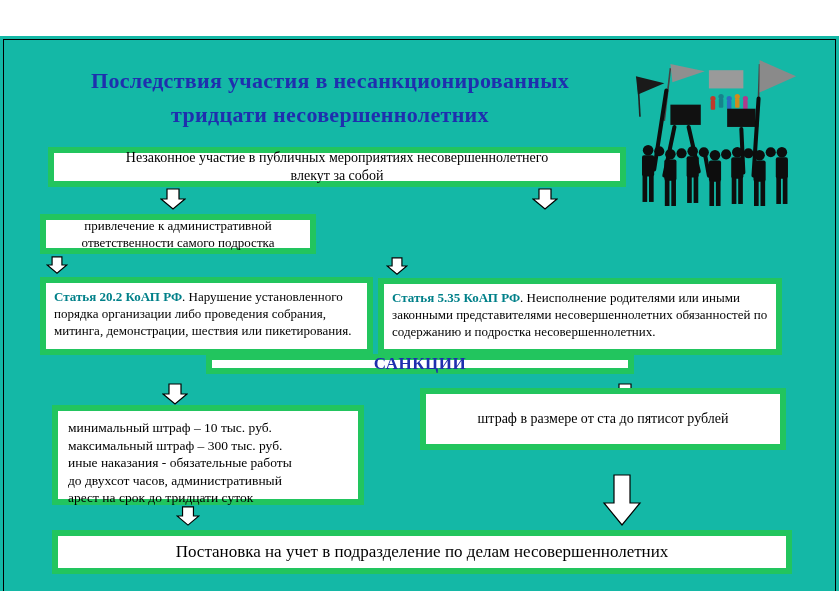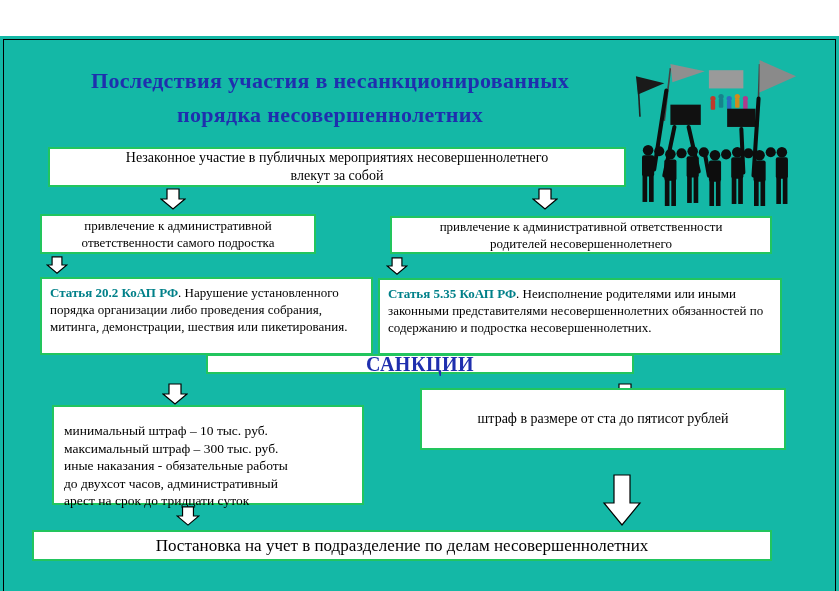--- a/index.html
+++ b/index.html
@@ -9,58 +9,58 @@
   }
   .page-border {
     position:absolute; inset:3px; border:1px solid #000; pointer-events:none;
   }
   .title {
     position:absolute; left:30px; top:28px; width:600px;
     color:#1f2fae; font-weight:bold; font-size:22px; line-height:34px;
     text-align:center; letter-spacing:0.3px;
   }
   .box {
-    position:absolute; border:2px solid #22c55e; background:#fff;
+    position:absolute; border:6px solid #22c55e; background:#fff;
     box-sizing:border-box; display:flex; align-items:center; justify-content:center;
     text-align:center;
   }
   .prewrap { white-space:pre-line; }
   .intro-box   { left:48px;  top:111px; width:578px; height:40px; font-size:14px; line-height:18px; }
   .branch-left { left:40px;  top:178px; width:276px; height:40px; font-size:13px; line-height:17px; }
   .branch-right{ left:390px; top:180px; width:382px; height:38px; font-size:13px; line-height:17px; }
   .article-box {
     align-items:flex-start; justify-content:flex-start; text-align:left;
     padding:5px 8px; font-size:13px; line-height:17px;
   }
   .article-left  { left:40px;  top:241px; width:333px; height:78px; }
   .article-right { left:378px; top:242px; width:404px; height:77px; }
   .article-ref { color:#008089; font-weight:bold; }
   .sanctions-box {
     left:206px; top:318px; width:428px; height:20px;
-    color:#1f2fae; font-weight:bold; font-size:20px; letter-spacing:0.5px;
+    color:#1f2fae; font-weight:bold; font-size:17px; letter-spacing:0.5px;
   }
   .penalty-left {
     left:52px; top:369px; width:312px; height:100px;
     align-items:flex-start; justify-content:flex-start; text-align:left;
-    padding:15px 10px; font-size:13.5px; line-height:17.5px;
+    padding:8px 10px; font-size:13.5px; line-height:17.5px;
   }
   .penalty-right { left:420px; top:352px; width:366px; height:62px; font-size:14px; }
-  .final-box { left:32px; top:494px; width:740px; height:31px; font-size:17px; }
+  .final-box { left:52px; top:494px; width:740px; height:44px; font-size:17px; }
   .arrow { position:absolute; }
   .crowd { position:absolute; left:628px; top:20px; width:176px; height:150px; }
 </style>
 </head>
 <body>
 
 <div class="page">
   <div class="page-border"></div>
 
   <div class="title">
     <div>Последствия участия в несанкционированных</div>
-    <div>порядка несовершеннолетних</div>
+    <div>тридцати несовершеннолетних</div>
   </div>
 
   <svg class="crowd" viewBox="0 0 170 148" aria-hidden="true">
     <defs>
       <g id="fig" fill="#0d0d0d">
         <circle cx="0" cy="-33" r="5.2"></circle>
         <rect x="-6" y="-28" width="12" height="21" rx="2"></rect>
         <rect x="-5.5" y="-8" width="4.6" height="26"></rect>
         <rect x="0.9" y="-8" width="4.6" height="26"></rect>
       </g>
@@ -138,22 +138,20 @@
 
   <svg class="arrow" style="left:160px; top:152px;" width="26" height="22" viewBox="0 0 26 22">
     <polygon points="7,1 19,1 19,11 25,11 13,21 1,11 7,11" fill="#fff" stroke="#000" stroke-width="1.2"></polygon>
   </svg>
   <svg class="arrow" style="left:532px; top:152px;" width="26" height="22" viewBox="0 0 26 22">
     <polygon points="7,1 19,1 19,11 25,11 13,21 1,11 7,11" fill="#fff" stroke="#000" stroke-width="1.2"></polygon>
   </svg>
 
   <div class="box branch-left prewrap">привлечение к административной
 ответственности самого подростка</div>
-  <div class="box branch-right prewrap">привлечение к административной ответственности
-родителей несовершеннолетнего</div>
 
   <svg class="arrow" style="left:46px; top:220px;" width="22" height="18" viewBox="0 0 26 22">
     <polygon points="7,1 19,1 19,11 25,11 13,21 1,11 7,11" fill="#fff" stroke="#000" stroke-width="1.4"></polygon>
   </svg>
   <svg class="arrow" style="left:386px; top:221px;" width="22" height="18" viewBox="0 0 26 22">
     <polygon points="7,1 19,1 19,11 25,11 13,21 1,11 7,11" fill="#fff" stroke="#000" stroke-width="1.4"></polygon>
   </svg>
 
   <div class="box article-box article-left">
     <div>

